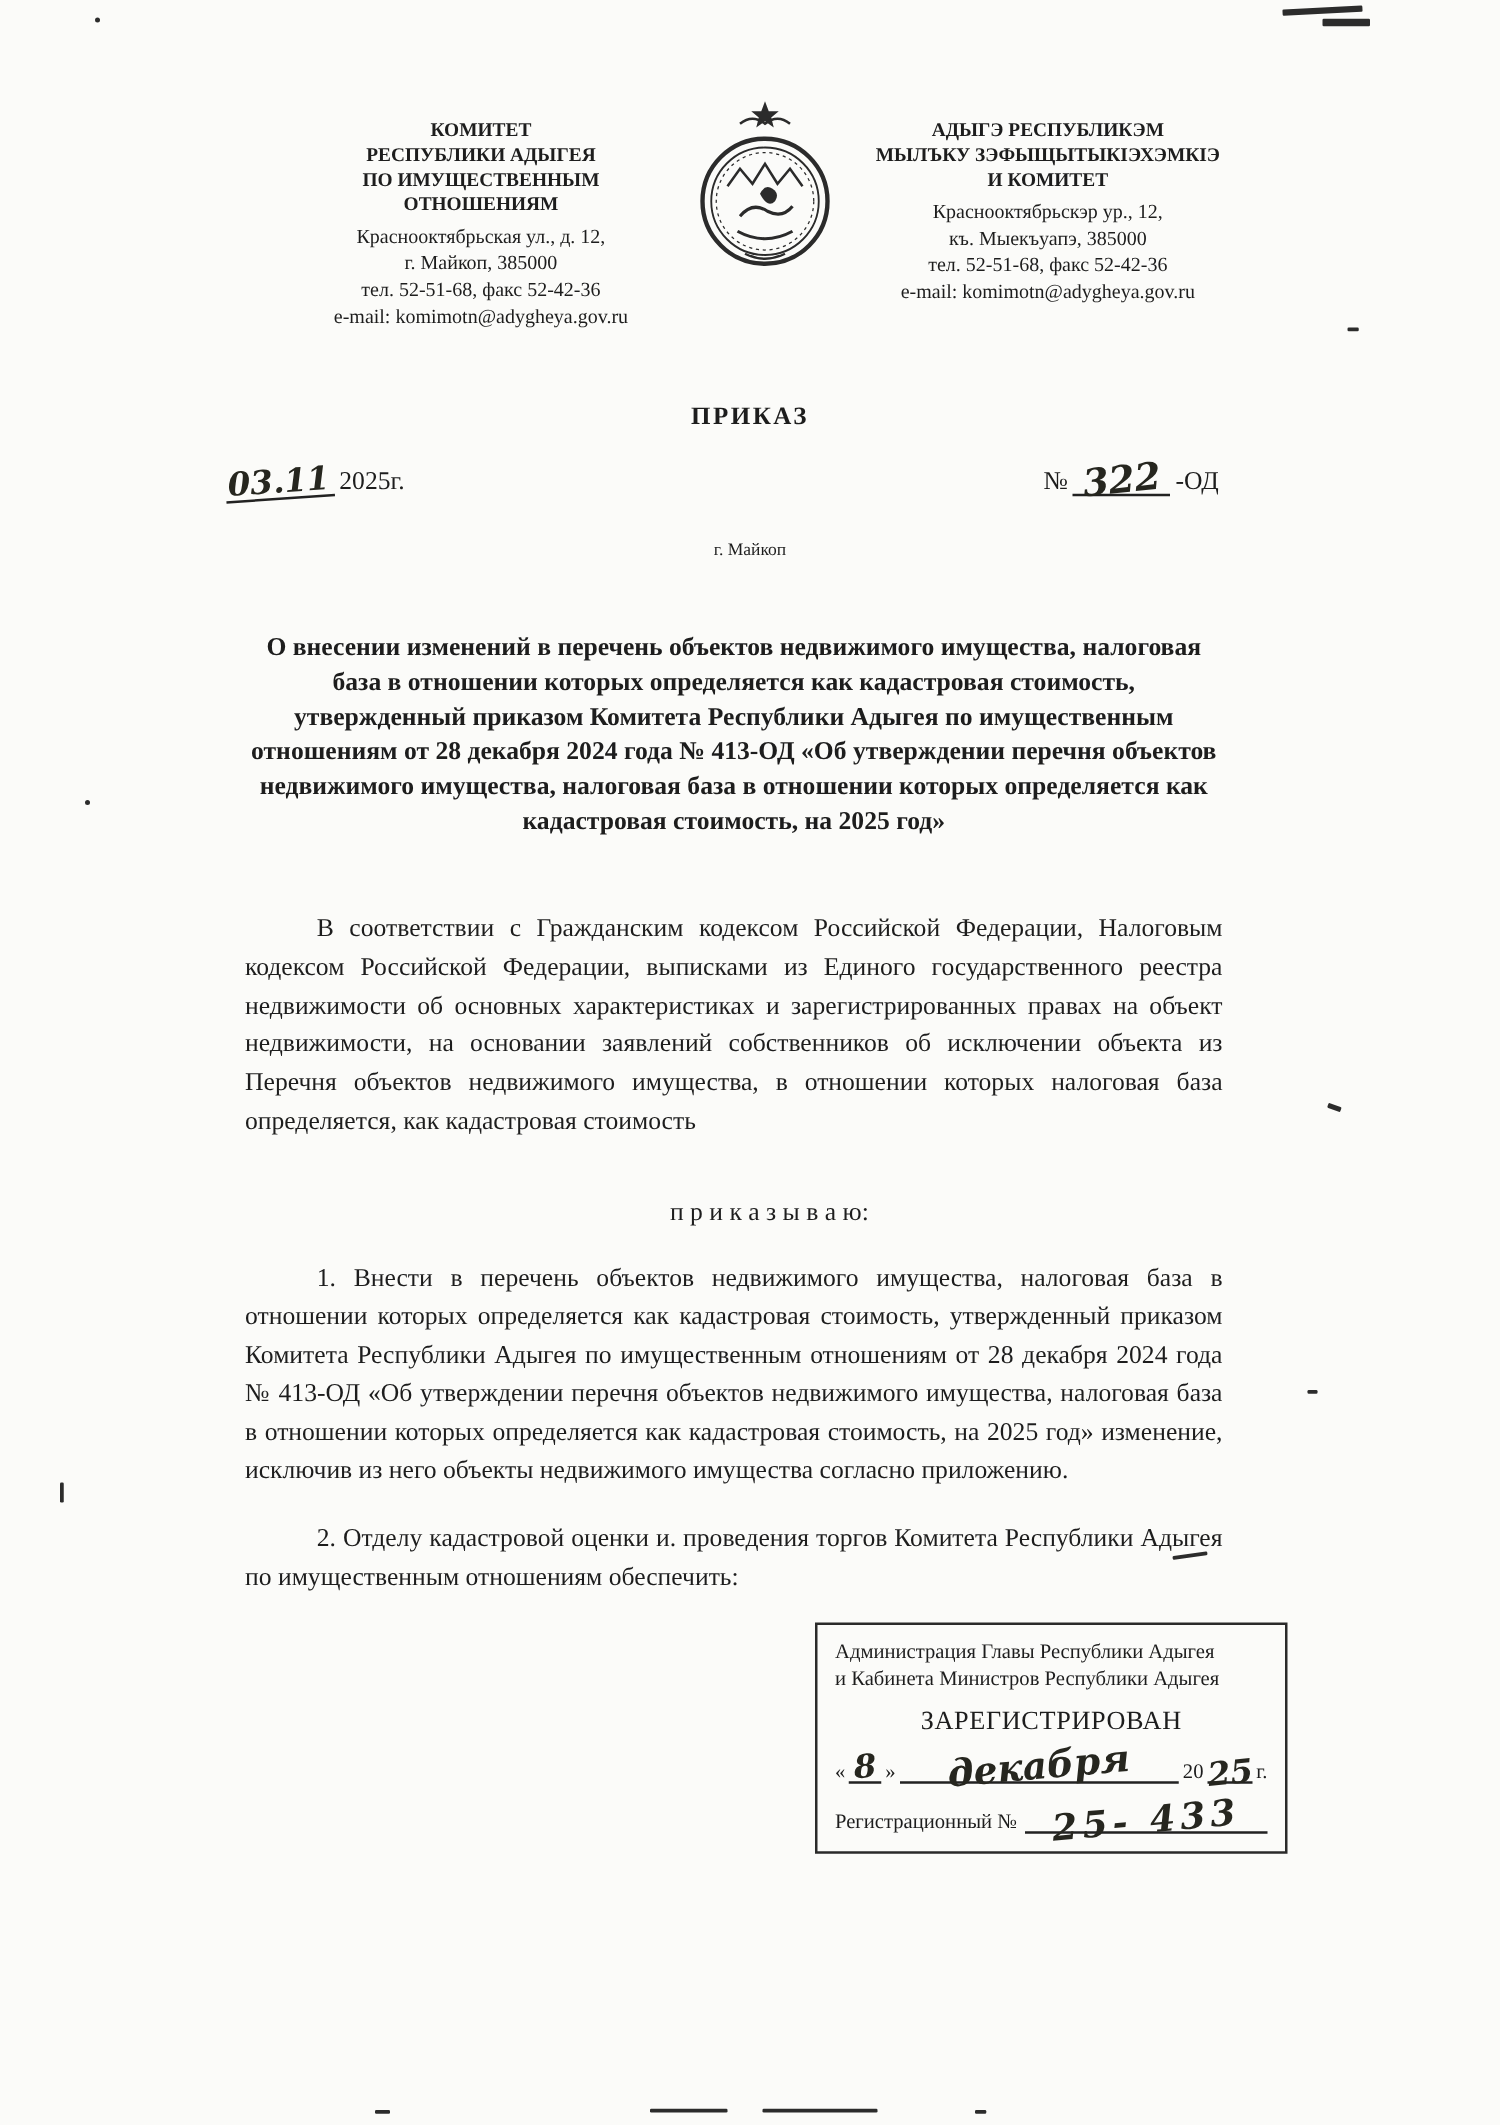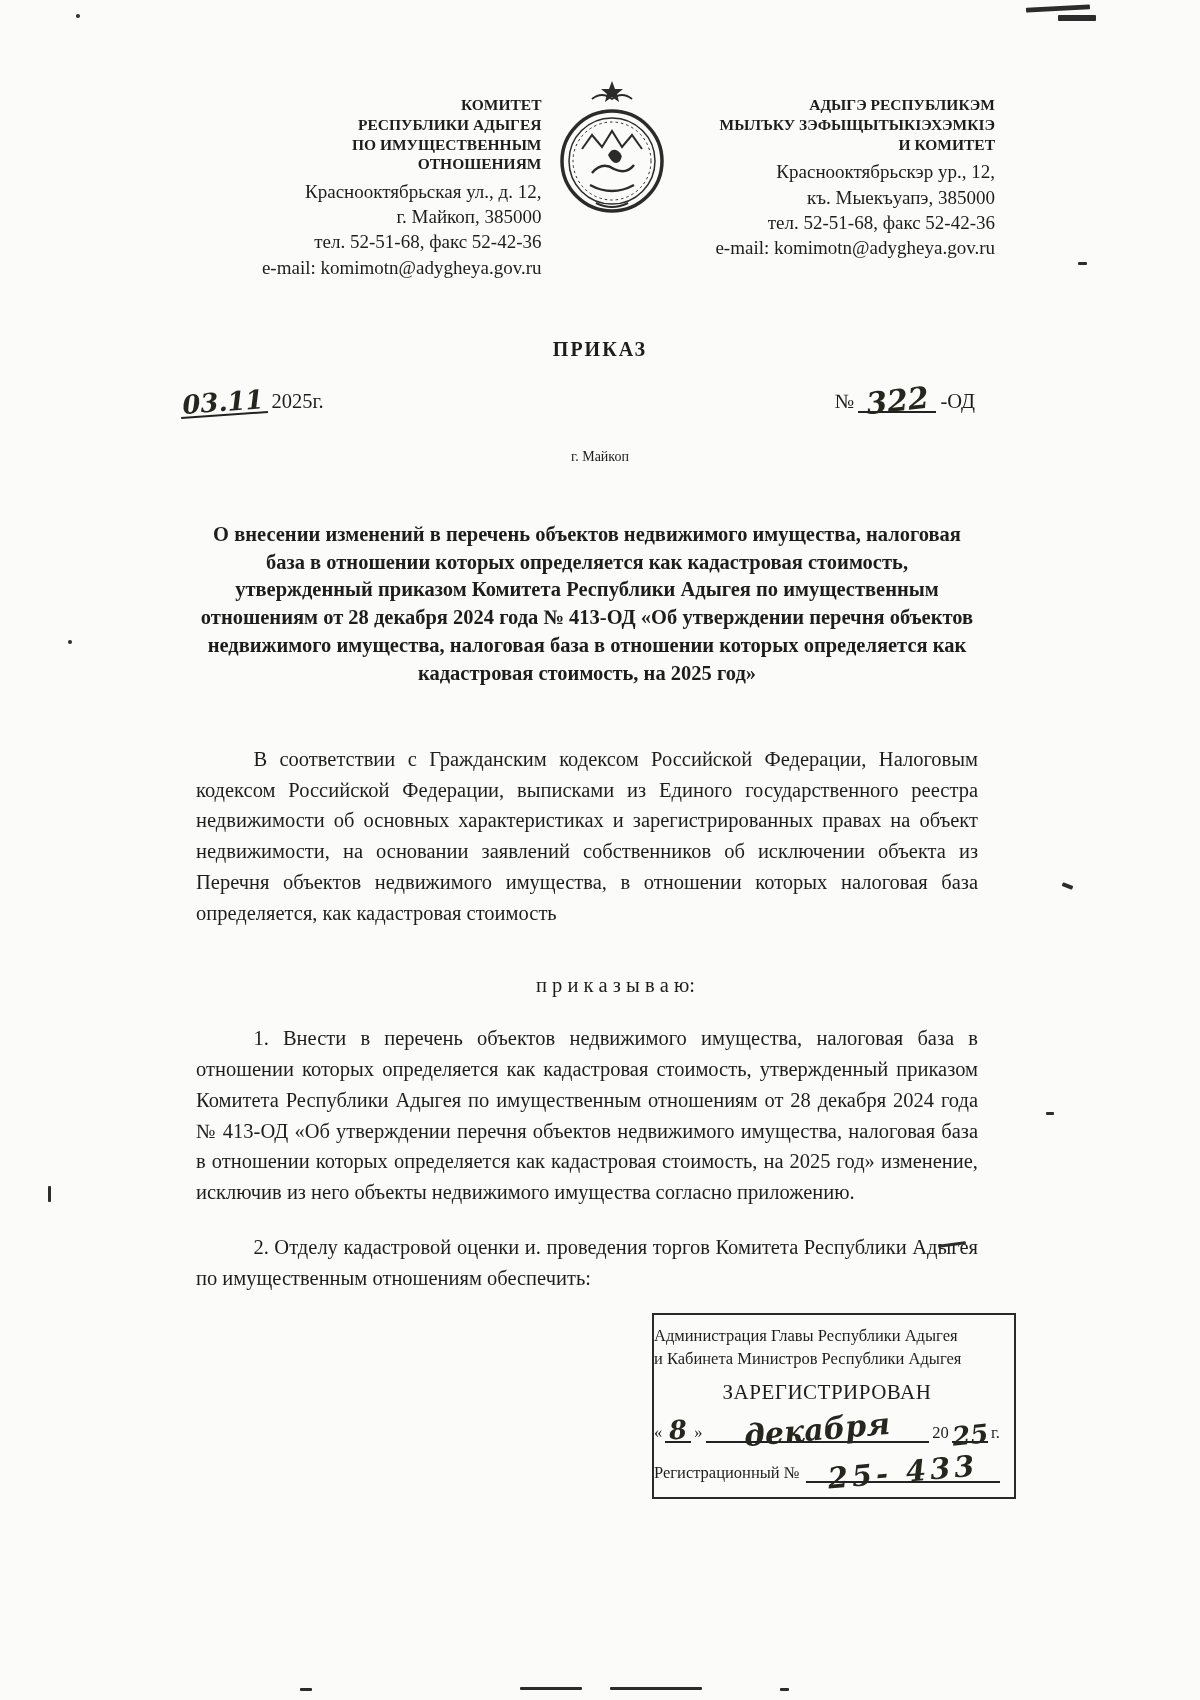--- a/index.html
+++ b/index.html
@@ -13,23 +13,23 @@
     overflow:hidden;
   }
 
   
   .letterhead {
     display:flex;
     align-items:flex-start;
     margin:95px 205px 0 228px;
     gap:12px;
   }
-  .lh-col { flex:1; text-align:right;font-family:Liberation Serif, serif; }
+  .lh-col { flex:1; text-align:center;font-family:Liberation Serif, serif; }
   .lh-name { font-weight:bold; font-size:15.5px; line-height:1.28; }
-  .lh-addr { font-size:19px; line-height:1.32; margin-top:5px; }
+  .lh-addr { font-size:16px; line-height:1.32; margin-top:5px; }
   .emblem-wrap { width:116px; display:flex; justify-content:center; margin-top:-18px; }
 
   
   .doc-title {
     text-align:center;
     font-weight:bold;
     font-size:20px;
     letter-spacing:2px;
     margin-top:58px;
   }
@@ -91,21 +91,21 @@
   .par-body    { margin-top:56px; }
   .order-word  { text-align:center; font-size:20.5px; margin-top:46px;padding-left:31px; }
   .par-item1   { margin-top:26px; }
   .par-item2   { margin-top:24px; }
 
   
   .stamp {
     width:346px;
     margin:20px 0 0 652px;
     border:2px solid #2a2a2a;
-    padding:10px 14px 14px 0;
+    padding:10px 14px 14px 14px;
     font-size:16.5px;
     background:transparent;
   }
   .stamp-org { line-height:1.35; }
   .stamp-registered {
     text-align:center;
     font-size:21px;
     letter-spacing:0.5px;
     margin:10px 0 14px 0;
   }

